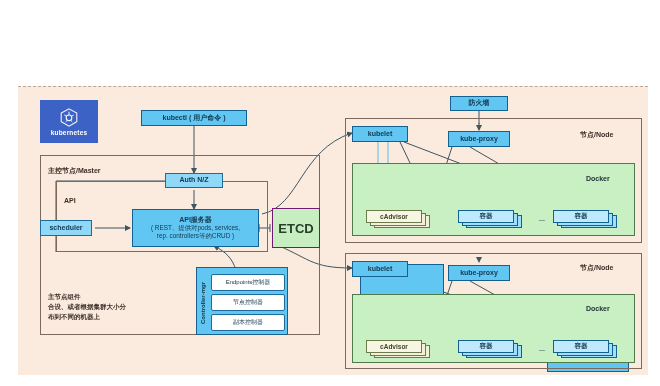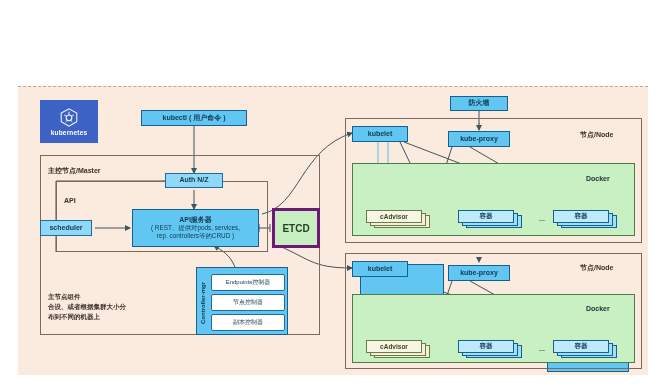--- a/index.html
+++ b/index.html
@@ -16,23 +16,23 @@
   .abs{position:absolute;box-sizing:border-box;}
 
   
   .blue{background:#62c6f2;border:1px solid #14618f;color:#11384f;
         display:flex;align-items:center;justify-content:center;
         text-align:center;font-size:7px;line-height:1.25;font-weight:bold;}
   .blue-lite{background:#8fd8f7;border:1px solid #1d6c9c;}
 
   
   .green{background:#c9f0c2;border:1px solid #4f7a4a;}
-  .etcd{background:#c7eec0;border:3px solid #701a75;color:#27402a;
+  .etcd{background:#c7eec0;border:1px solid #701a75;color:#27402a;
         display:flex;align-items:center;justify-content:center;
-        font-size:10px;font-weight:bold;text-align:center;}
+        font-size:13px;font-weight:bold;text-align:center;}
 
   
   .outline{border:1px solid #7d6a5c;background:transparent;}
 
   .lbl{position:absolute;font-size:7px;font-weight:bold;color:#3a2f28;
        white-space:nowrap;}
   .lbl-dk{color:#23323a;}
 
   
   .k8s{background:#3b62c4;display:flex;flex-direction:column;

